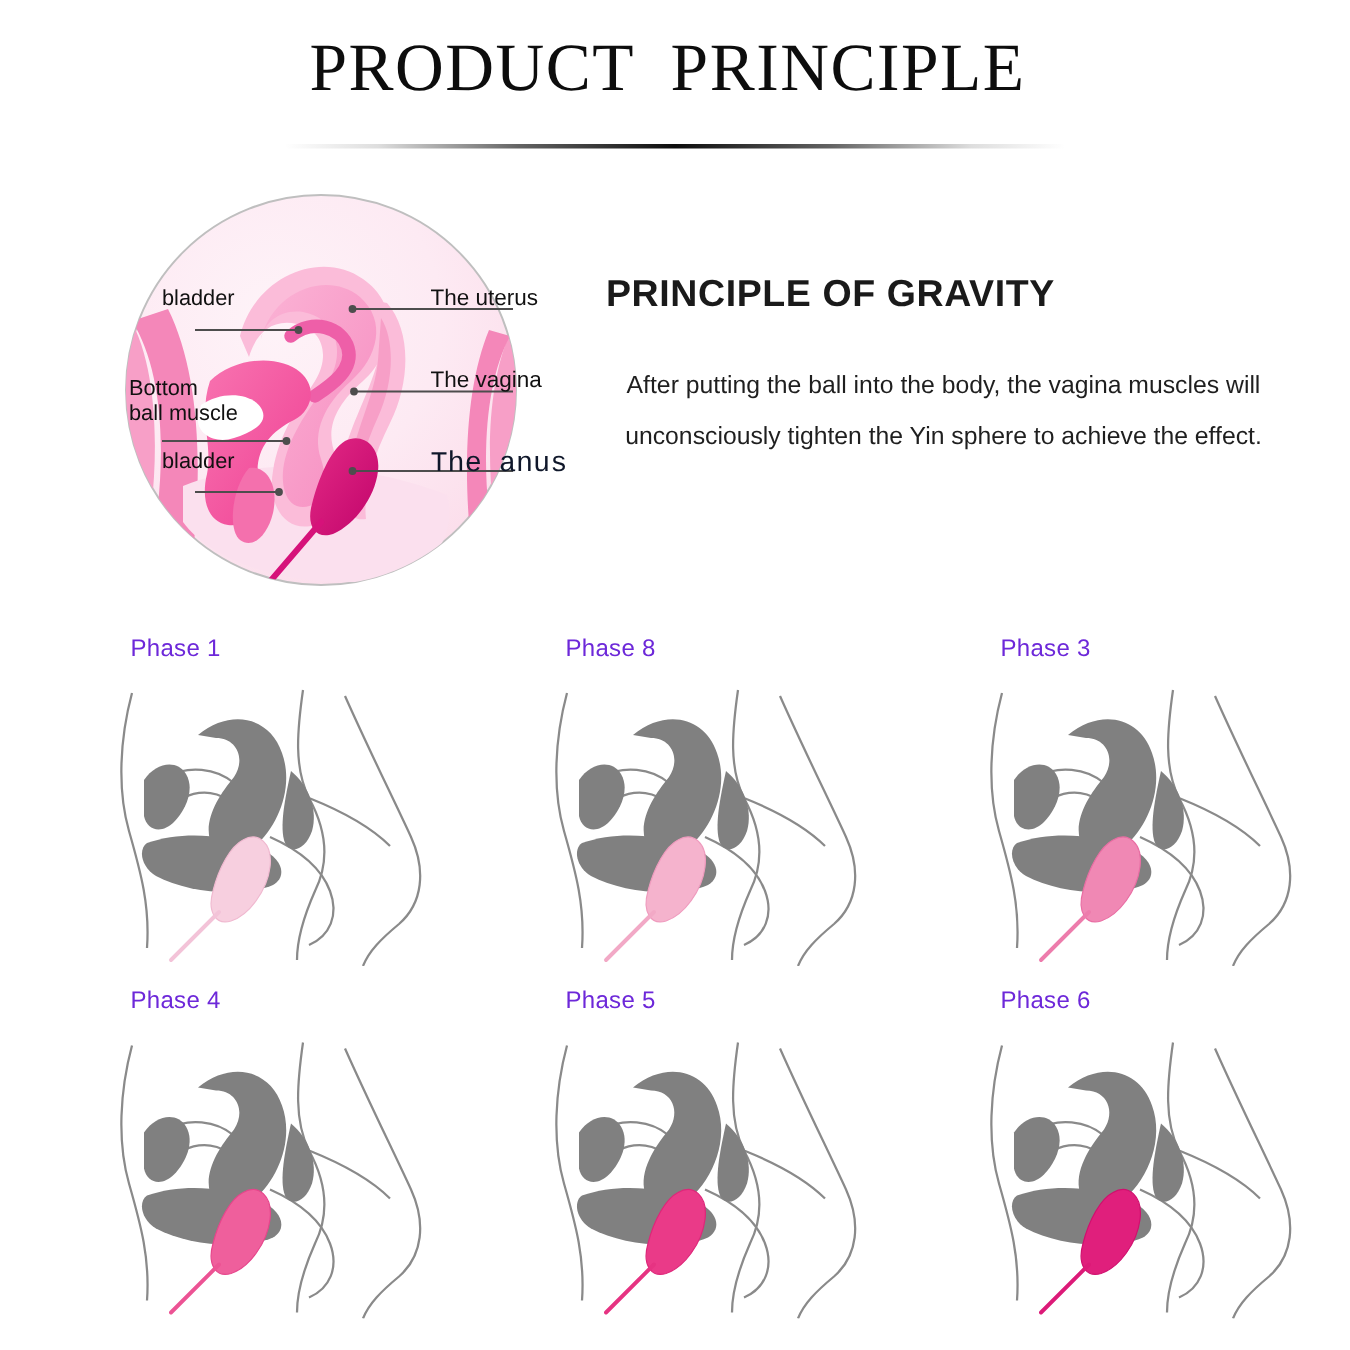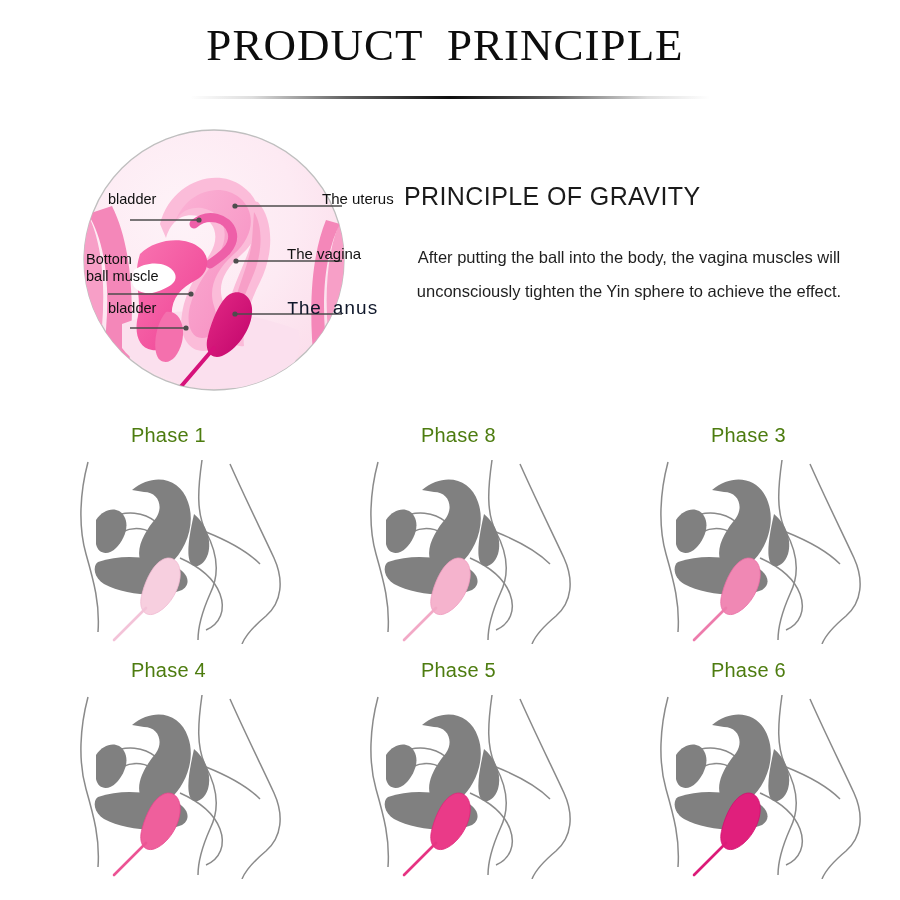--- a/index.html
+++ b/index.html
@@ -62,21 +62,21 @@
 
   
   .gravity-block {
     position: absolute;
     left: 404px;
     top: 182px;
     width: 470px;
   }
   .gravity-heading {
     font-size: 25px;
-    font-weight: 400;
+    font-weight: 700;
     color: #1a1a1a;
     letter-spacing: 0.4px;
     margin: 0 0 30px 0;
   }
   .gravity-body {
     font-size: 16.5px;
     line-height: 2.05;
     color: #1f1f1f;
     margin: 0;
     max-width: 450px;
@@ -93,24 +93,23 @@
     grid-template-columns: repeat(3, 290px);
     grid-template-rows: repeat(2, 235px);
   }
   .phase-cell {
     position: relative;
   }
   .phase-label {
     position: absolute;
     left: 25px;
     top: 12px;
-    font-size: 20px;
-    color: #4d7c0f;
+    font-size: 16px;
+    color: #6d28d9;
     letter-spacing: 0.2px;
-    margin-left: 44px;
   }
   .phase-figure {
     position: absolute;
     left: 8px;
     top: 42px;
   }
 </style>
 </head>
 <body>
 
@@ -214,21 +213,21 @@
 
   <div style="position:absolute; left:26px; top:63px; font-size:14.5px; color:#111;">bladder</div>
 
   <div style="position:absolute; left:4px; top:123px; font-size:14.5px; color:#111; line-height:1.16; text-align:left;">
     <div>Bottom</div>
     <div>ball muscle</div>
   </div>
 
   <div style="position:absolute; left:26px; top:172px; font-size:14.5px; color:#111;">bladder</div>
 
-  <div style="position:absolute; left:205px; top:62px; font-size:15px; color:#111; white-space:nowrap;margin-left:35px;">The uterus</div>
+  <div style="position:absolute; left:205px; top:62px; font-size:15px; color:#111; white-space:nowrap;">The uterus</div>
 
   <div style="position:absolute; left:205px; top:117px; font-size:15px; color:#111; white-space:nowrap;">The vagina</div>
 
   <div style="position:absolute; left:205px; top:170px; font-size:19px; color:#0f172a; white-space:nowrap;font-family:Liberation Mono, monospace;">The anus</div>
 </div>
 
 <div class="gravity-block">
   <h2 class="gravity-heading">PRINCIPLE OF GRAVITY</h2>
   <p class="gravity-body">After putting the ball into the body, the vagina muscles will unconsciously tighten the Yin sphere to achieve the effect.</p>
 </div>

